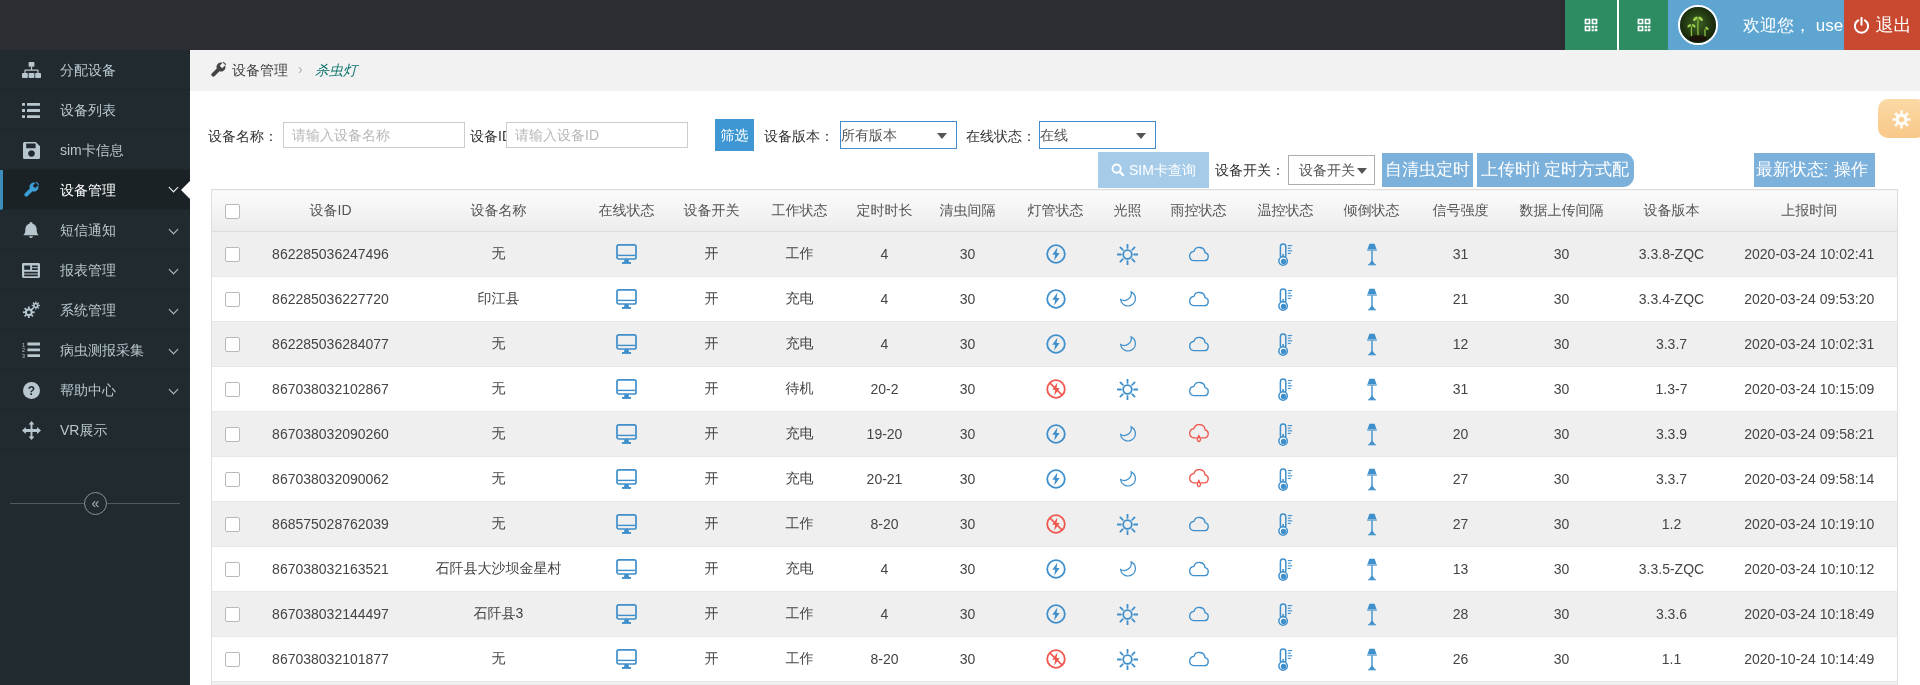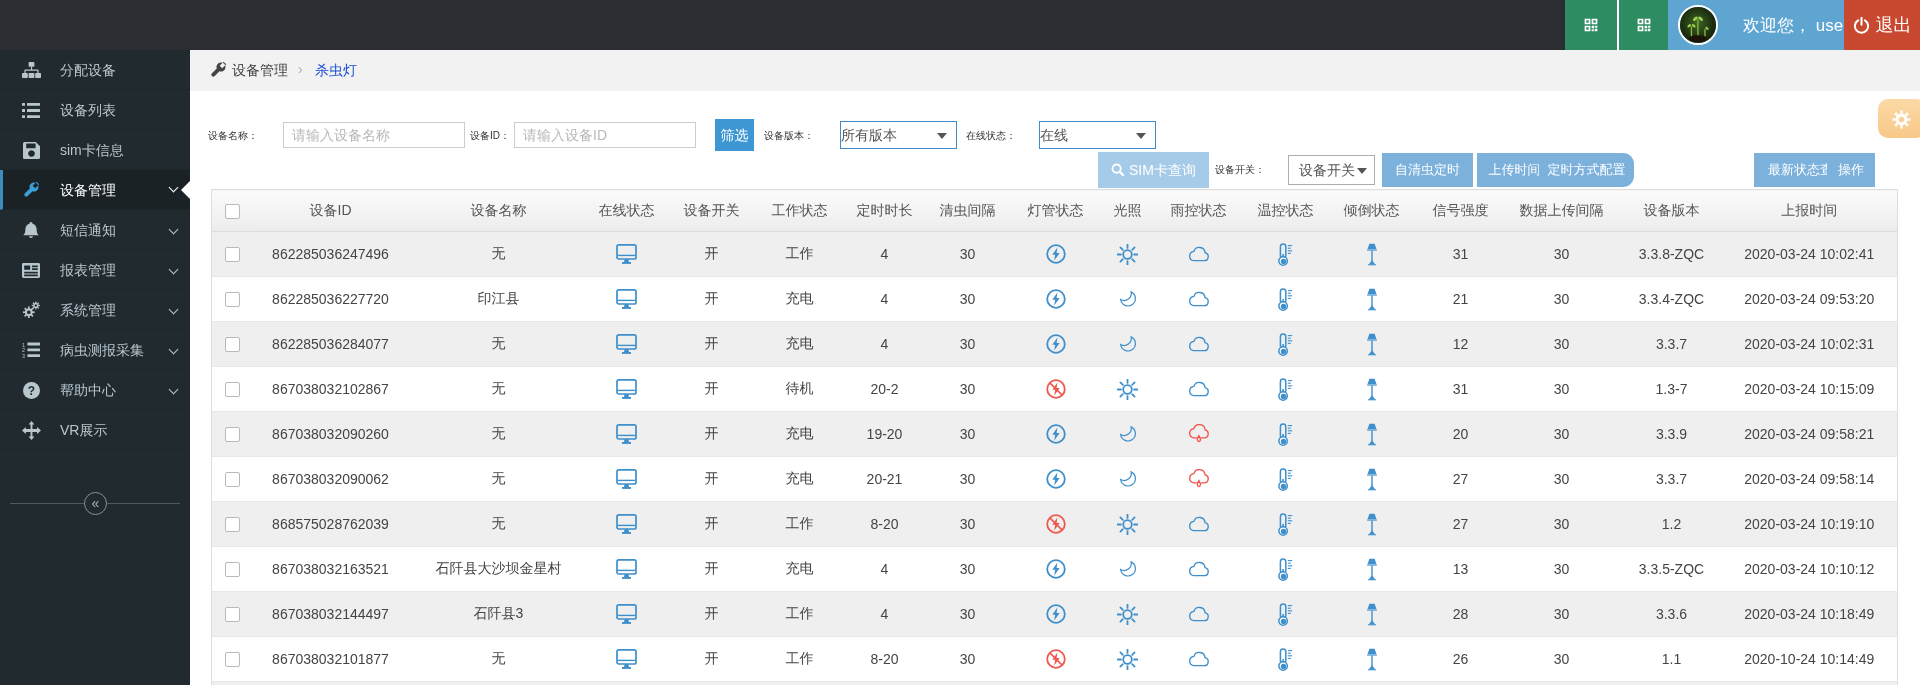--- a/index.html
+++ b/index.html
@@ -29,30 +29,30 @@
 li.active .chev{border-color:#fff;top:14px;}
 .arrow-in{position:absolute;right:0;top:50%;margin-top:-9px;width:0;height:0;border:9px solid transparent;border-right:9px solid #fff;border-left:none;}
 .collapse-row{position:absolute;left:0;top:441px;width:190px;height:26px;}
 .collapse-row .line{position:absolute;left:10px;right:10px;top:12px;height:1px;background:#515a60;}
 .collapse-row .cir{position:absolute;left:84px;top:1px;width:23px;height:23px;border:1px solid #8a9299;border-radius:50%;background:#212a2f;color:#aab6bc;text-align:center;line-height:20px;font-size:14px;}
 
 .crumb{position:absolute;left:190px;top:50px;width:1730px;height:41px;background:#f2f2f2;}
 .crumb .wic{position:absolute;left:19px;top:11px;}
 .crumb .t1{position:absolute;left:42px;top:0;line-height:41px;color:#444;font-size:14px;}
 .crumb .sep{position:absolute;left:108px;top:0;line-height:39px;color:#b0b0b0;font-size:14px;}
-.crumb .t2{position:absolute;left:125px;top:0;line-height:41px;color:#1d4ed8;font-size:14px;}
+.crumb .t2{position:absolute;left:125px;top:0;line-height:41px;color:#0f766e;font-size:14px;font-style:italic;}
 
 .content{position:absolute;left:190px;top:91px;width:1730px;height:594px;background:#fff;}
-.flabel{position:absolute;height:28px;line-height:28px;color:#333;font-size:10px;}
+.flabel{position:absolute;height:28px;line-height:28px;color:#333;font-size:14px;}
 .fin{position:absolute;height:26px;width:182px;border:1px solid #ccc;font-size:14px;color:#333;padding:0 8px;font-family:"Liberation Sans",sans-serif;}
 .fin::placeholder{color:#b8b8b8;}
 .fsel{position:absolute;height:28px;width:117px;border:1px solid #428bca;background:#fff;color:#555;font-size:14px;line-height:26px;}
 .fsel .car{position:absolute;right:9px;top:11px;width:0;height:0;border:5px solid transparent;border-top:6px solid #555;}
 .btn-filter{position:absolute;left:525px;top:28px;width:39px;height:32px;background:#3e97d3;color:#fff;font-size:14px;text-align:center;line-height:32px;}
-.btn2{position:absolute;top:62px;height:34px;line-height:34px;background:#7cb1dc;color:#fff;font-size:13px;text-align:center;}
+.btn2{position:absolute;top:62px;height:34px;line-height:34px;background:#7cb1dc;color:#fff;font-size:17px;text-align:center;}
 .btn-sim{position:absolute;left:908px;top:61px;width:111px;height:36px;line-height:36px;background:#a5cbe9;color:#fff;font-size:14px;text-align:center;}
 .gsel{position:absolute;left:1098px;top:64px;width:87px;height:30px;border:1px solid #adadad;background:#fff;color:#555;font-size:14px;line-height:28px;padding-left:10px;}
 .gsel .car{position:absolute;right:7px;top:12px;width:0;height:0;border:5px solid transparent;border-top:6px solid #555;}
 
 table{position:absolute;left:21px;top:98px;width:1686px;border-collapse:collapse;table-layout:fixed;}
 th{height:42px;font-weight:normal;color:#555;font-size:14px;background:linear-gradient(#fbfbfb,#ececec);border:1px solid #ddd;border-left:none;border-right:none;}
 td{height:45px;text-align:center;color:#444;font-size:14px;border-top:1px solid #e7e7e7;}
 tr.odd td{background:#efefef;}
 tr.even td{background:#fff;}
 table{border:1px solid #ddd;}
@@ -203,21 +203,21 @@
       </svg></span>
   <span class="t1">设备管理</span>
   <span class="sep">›</span>
   <span class="t2">杀虫灯</span>
 </div>
 
 <div class="content">
   <span class="flabel" style="left:18px;top:31px;">设备名称：</span>
   <input class="fin" style="left: 93px; top: 31px;" placeholder="请输入设备名称">
   <span class="flabel" style="left:280px;top:31px;">设备ID：</span>
-  <input class="fin" style="left: 324px; top: 31px;" placeholder="请输入设备ID">
+  <input class="fin" style="left: 316px; top: 31px;" placeholder="请输入设备ID">
   <div class="btn-filter">筛选</div>
   <span class="flabel" style="left:574px;top:31px;">设备版本：</span>
   <div class="fsel" style="left:650px;top:30px;">所有版本<span class="car"></span></div>
   <span class="flabel" style="left:776px;top:31px;">在线状态：</span>
   <div class="fsel" style="left:849px;top:30px;">在线<span class="car"></span></div>
 
   <div class="btn-sim"><svg width="14" height="14" viewBox="0 0 15 15" style="vertical-align:-2px">
         <circle cx="6" cy="6" r="4.4" fill="none" stroke="#fff" stroke-width="2"></circle>
         <line x1="9.5" y1="9.5" x2="13.6" y2="13.6" stroke="#fff" stroke-width="2.4"></line>
       </svg> SIM卡查询</div>

